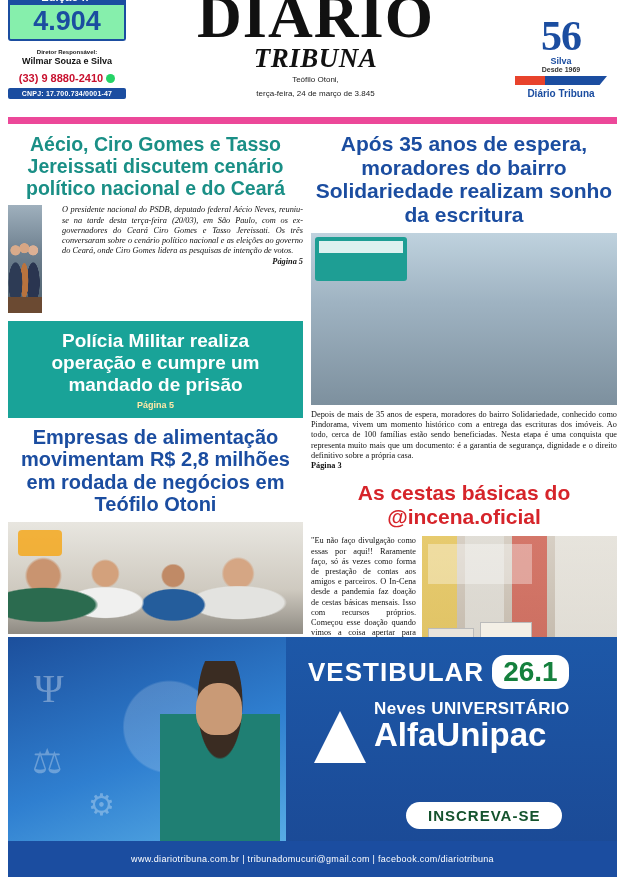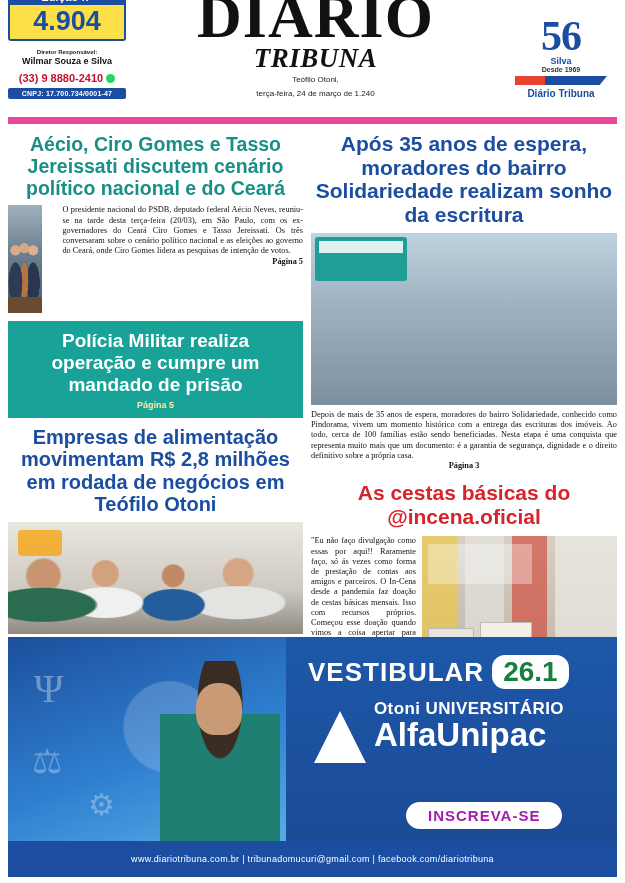--- a/index.html
+++ b/index.html
@@ -34,21 +34,21 @@
   .edition-top {
     background: #1b4da0;
     color: #ffffff;
     font-size: 11px;
     font-weight: bold;
     padding: 3px 0 2px 0;
     border-radius: 3px 3px 0 0;
     letter-spacing: .2px;
   }
   .edition-num {
-    background: #fde047;
+    background: #86efac;
     color: #1b4da0;
     font-size: 27px;
     font-weight: bold;
     line-height: 30px;
     border: 2px solid #1b4da0;
     border-top: none;
     border-radius: 0 0 3px 3px;
     padding: 1px 0 3px 0;
   }
   .dir-label {
@@ -239,21 +239,21 @@
     color: #ffffff; font-weight: bold; font-size: 26px; letter-spacing: 1px;
   }
   .vest-num {
     background: #ffffff; color: #15803d; font-weight: bold;
     font-size: 28px; border-radius: 13px; padding: 1px 11px;
   }
   .uni-top { color:#ffffff; font-size: 17px; font-weight: bold; letter-spacing:.4px;}
   .uni-main { color:#ffffff; font-size: 33px; font-weight: bold; line-height: 32px; }
   .inscreva {
     position: absolute; left: 120px; bottom: 22px;
-    background: #ffffff; color: #a21caf; font-weight: bold;
+    background: #ffffff; color: #14532d; font-weight: bold;
     font-size: 15px; padding: 5px 22px; border-radius: 16px;
     letter-spacing: 1px;
   }
   .alfa-a {
     position:absolute; left: 28px; top: 74px;
     width: 0; height: 0;
     border-left: 26px solid transparent;
     border-right: 26px solid transparent;
     border-bottom: 52px solid #ffffff;
   }
@@ -294,39 +294,39 @@
       <div class="cnpj">CNPJ: 17.700.734/0001-47</div>
     </div>
 
     <div class="title-block">
       <div class="accent-dot"></div>
       <div class="title-main">DIÁRIO</div>
       <div class="title-sub">TRIBUNA</div>
       <div class="title-place">
         <span>Teófilo Otoni,</span>
       </div>
-      <div class="title-place">terça-feira, 24 de março de 1.240</div>
+      <div class="title-place">terça-feira, 24 de março de 3.845</div>
     </div>
 
     <div class="anniv">
       <div class="anniv-56">56</div>
       <div class="anniv-years">Silva</div>
       <div class="anniv-since">Desde 1969</div>
       <div class="anniv-ribbon"></div>
       <div class="anniv-name">Diário Tribuna</div>
     </div>
   </div>
 
   <div class="body-grid">
 
     <div class="col-left">
 
       <div class="hl hl-teal" style="padding:4px 2px 6px 2px;">Aécio, Ciro Gomes e Tasso Jereissati discutem cenário político nacional e do Ceará</div>
 
-      <div style="display:flex; gap:20px;">
+      <div style="display:flex; gap:20px;font-style:italic;">
         <div class="photo" style="width:160px; height:108px;">
           <div class="scene" style="background:linear-gradient(180deg,#9fb0bd 0%,#6d7f8e 45%,#4b5d6a 100%);"></div>
           <div class="scene" style="background:
                radial-gradient(ellipse at 22% 72%, #2d3b55 0 18%, transparent 19%),
                radial-gradient(ellipse at 48% 70%, #b9733e 0 16%, transparent 17%),
                radial-gradient(ellipse at 74% 72%, #2a3550 0 18%, transparent 19%),
                radial-gradient(circle at 22% 42%, #d9ab8b 0 7%, transparent 8%),
                radial-gradient(circle at 48% 40%, #d7a684 0 7%, transparent 8%),
                radial-gradient(circle at 74% 42%, #dcb094 0 7%, transparent 8%);"></div>
           <div style="position:absolute;left:0;right:0;bottom:0;height:16px;background:#6b4a32;"></div>
@@ -375,21 +375,21 @@
              radial-gradient(ellipse at 86% 76%, #d9d6ce 0 16%, transparent 17%),
              radial-gradient(circle at 14% 50%, #cf9d78 0 6%, transparent 7%),
              radial-gradient(circle at 38% 48%, #d7a783 0 6%, transparent 7%),
              radial-gradient(circle at 62% 50%, #b9825c 0 6%, transparent 7%),
              radial-gradient(circle at 86% 48%, #d6a branches 0 6%, transparent 7%);"></div>
         <div style="position:absolute;left:4px;top:4px;width:92px;height:44px;background:#1e9e94;border-radius:3px;"></div>
         <div style="position:absolute;left:8px;top:8px;right:auto;width:84px;height:12px;background:#ffffff;opacity:.85;"></div>
       </div>
 
       <div class="body-text" style="margin-top:5px;">Depois de mais de 35 anos de espera, moradores do bairro Solidariedade, conhecido como Pindorama, vivem um momento histórico com a entrega das escrituras dos imóveis. Ao todo, cerca de 100 famílias estão sendo beneficiadas. Nesta etapa é uma conquista que representa muito mais que um documento: é a garantia de segurança, dignidade e o direito definitivo sobre a própria casa.</div>
-      <div class="body-text cap-red" style="text-align:center;">Página 3</div>
+      <div class="body-text cap-red" style="text-align:left;">Página 3</div>
 
       <div class="hl hl-red" style="padding:10px 2px 8px 2px; text-align:center;">As cestas básicas do @incena.oficial</div>
 
       <div style="display:flex; gap:6px;">
         <div style="width:105px;">
           <div class="body-text">"Eu não faço divulgação como essas por aqui!! Raramente faço, só ás vezes como forma de prestação de contas aos amigos e parceiros. O In-Cena desde a pandemia faz doação de cestas básicas mensais. Isso com recursos próprios. Começou esse doação quando vimos a coisa apertar para alguns artistas e gente próxima! Essa doação é fruto do trabalho desse coletivo que se mantém e se mantém de forma honesta e transparente. É anotamos os dificuldades, como a atual gestão do @marinho.oficial junto a @prefeitura, que insiste em dificultar nosso trabalho.</div>
           <div class="body-text cap-red" style="text-align:right;">Página 2</div>
         </div>
         <div class="photo" style="flex:1 1 auto; height:180px;">
           <div class="scene" style="background:linear-gradient(180deg,#d7cfc4 0%,#b9ae9f 100%);"></div>
@@ -417,21 +417,21 @@
       <div style="position:absolute;right:44px;top:46px;width:46px;height:52px;background:#c99a76;border-radius:46% 46% 40% 40%;"></div>
     </div>
 
     <div class="ad-right">
       <div class="vest-bar">
         <span class="vest-txt">VESTIBULAR</span>
         <span class="vest-num">26.1</span>
       </div>
 
       <div style="position:absolute;left:88px;top:62px;">
-        <div class="uni-top">Otoni UNIVERSITÁRIO</div>
+        <div class="uni-top">Neves UNIVERSITÁRIO</div>
         <div class="uni-main">
           <span>Alfa</span><span>Unipac</span>
         </div>
       </div>
       <div class="alfa-a"></div>
 
       <div class="inscreva">INSCREVA-SE</div>
     </div>
   </div>
 

